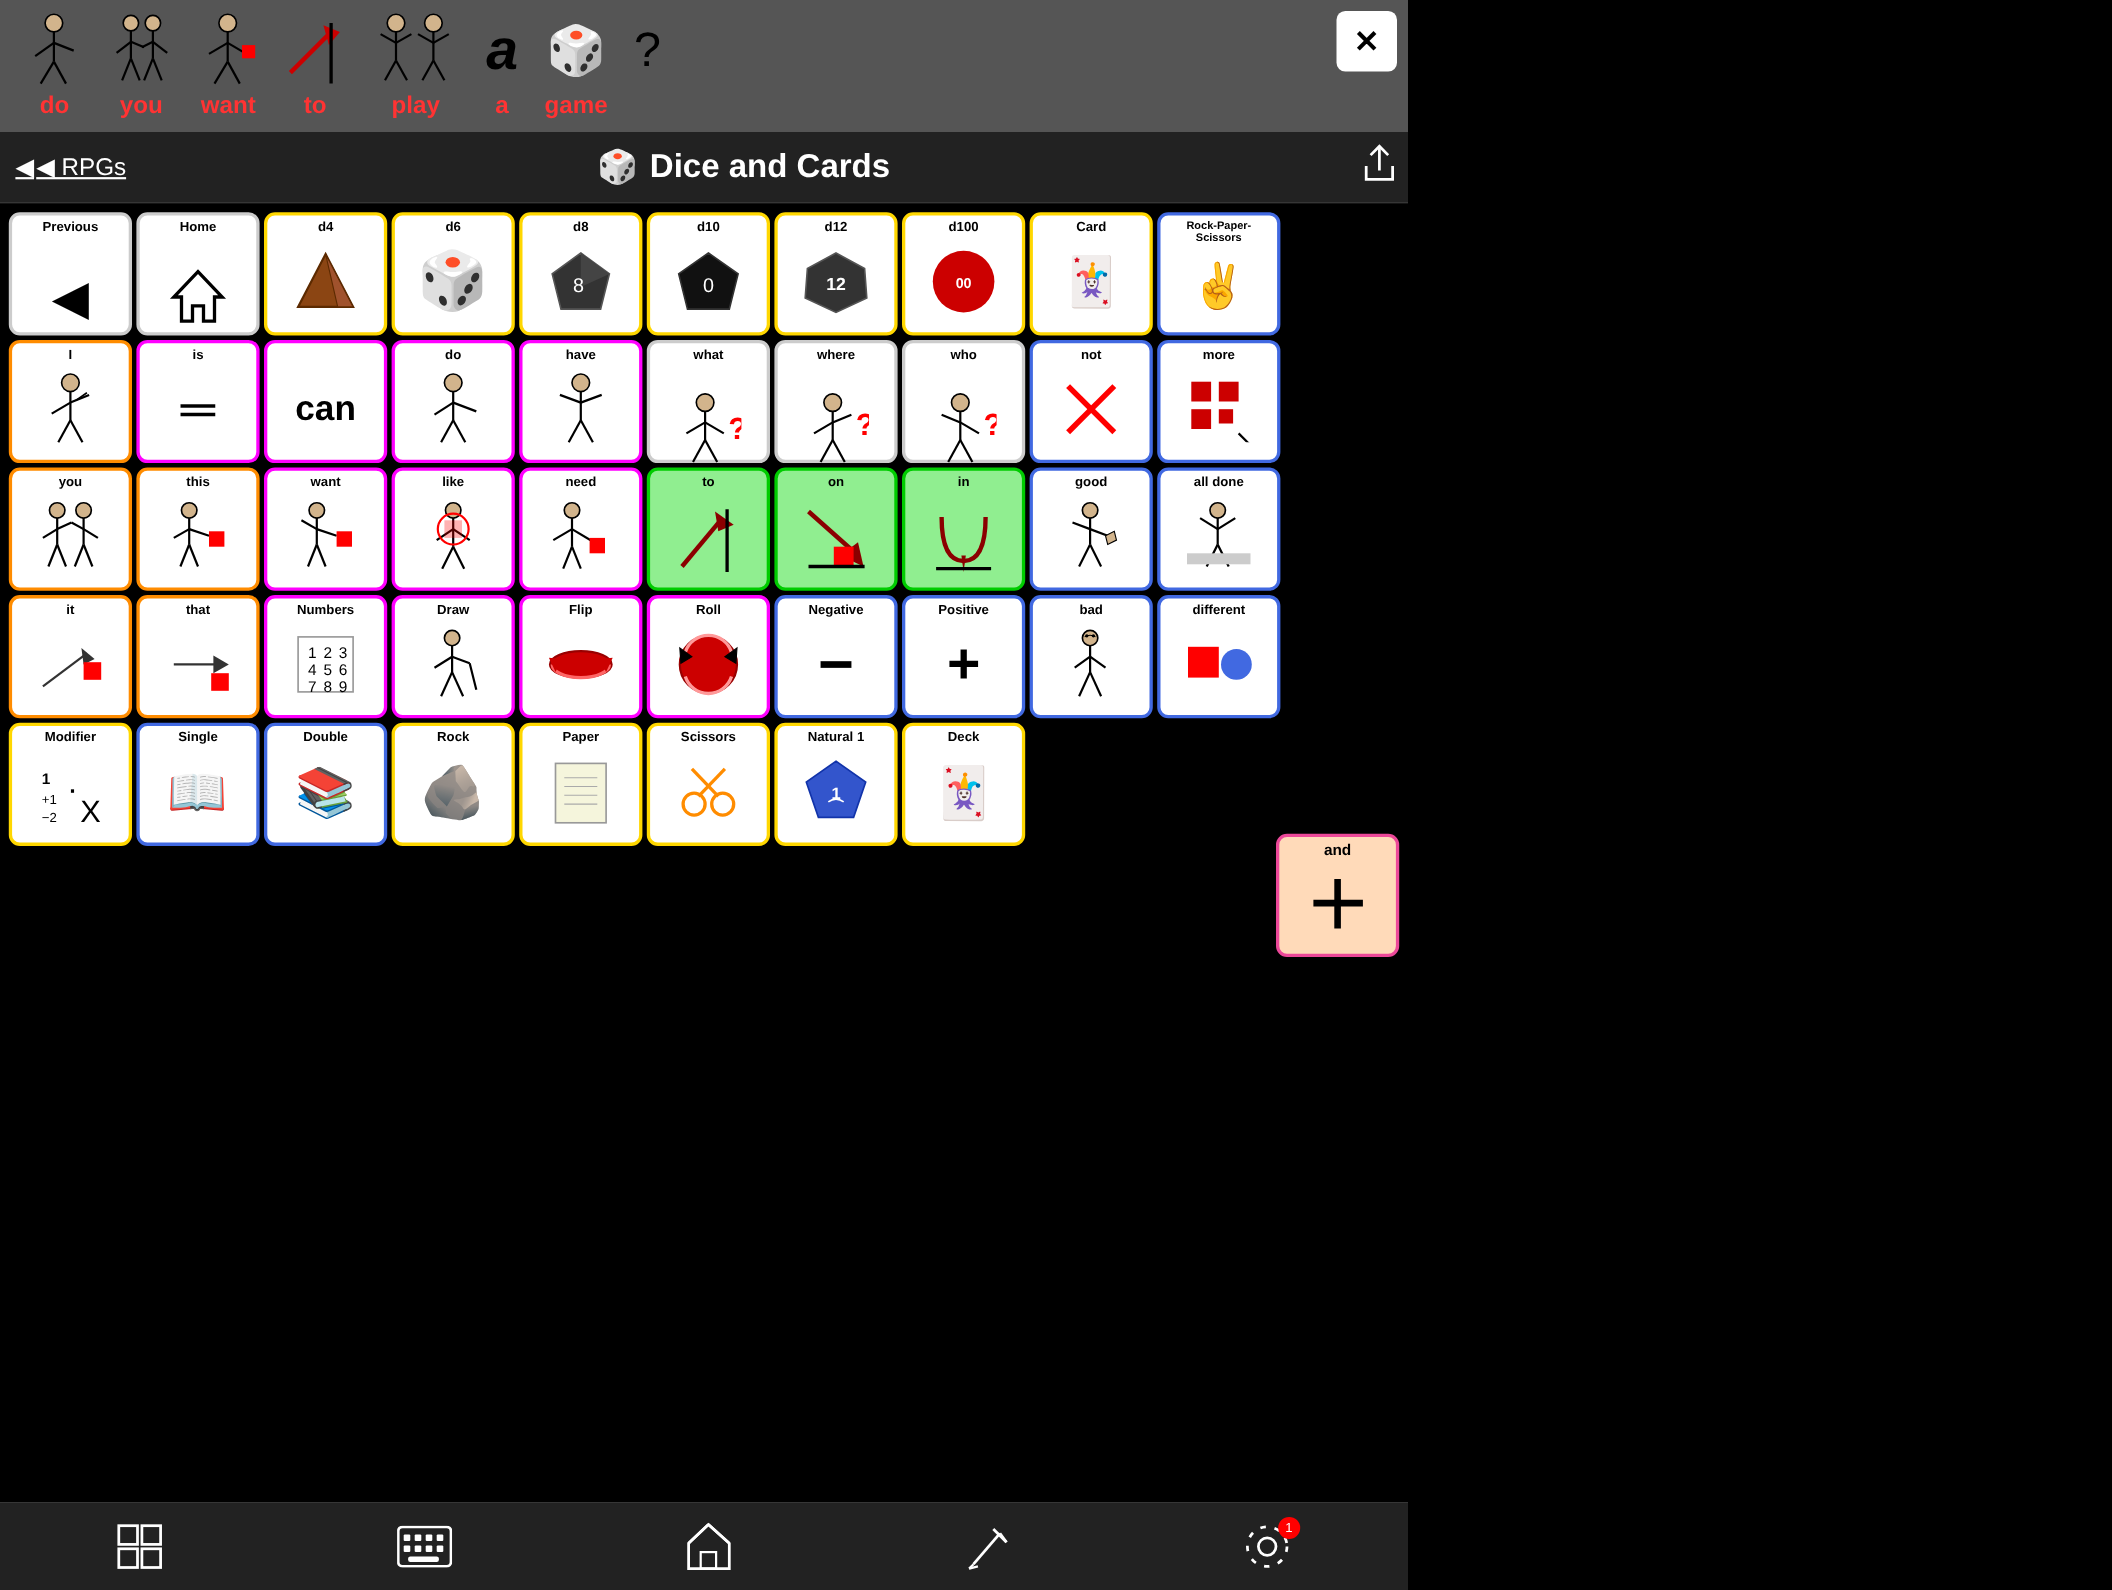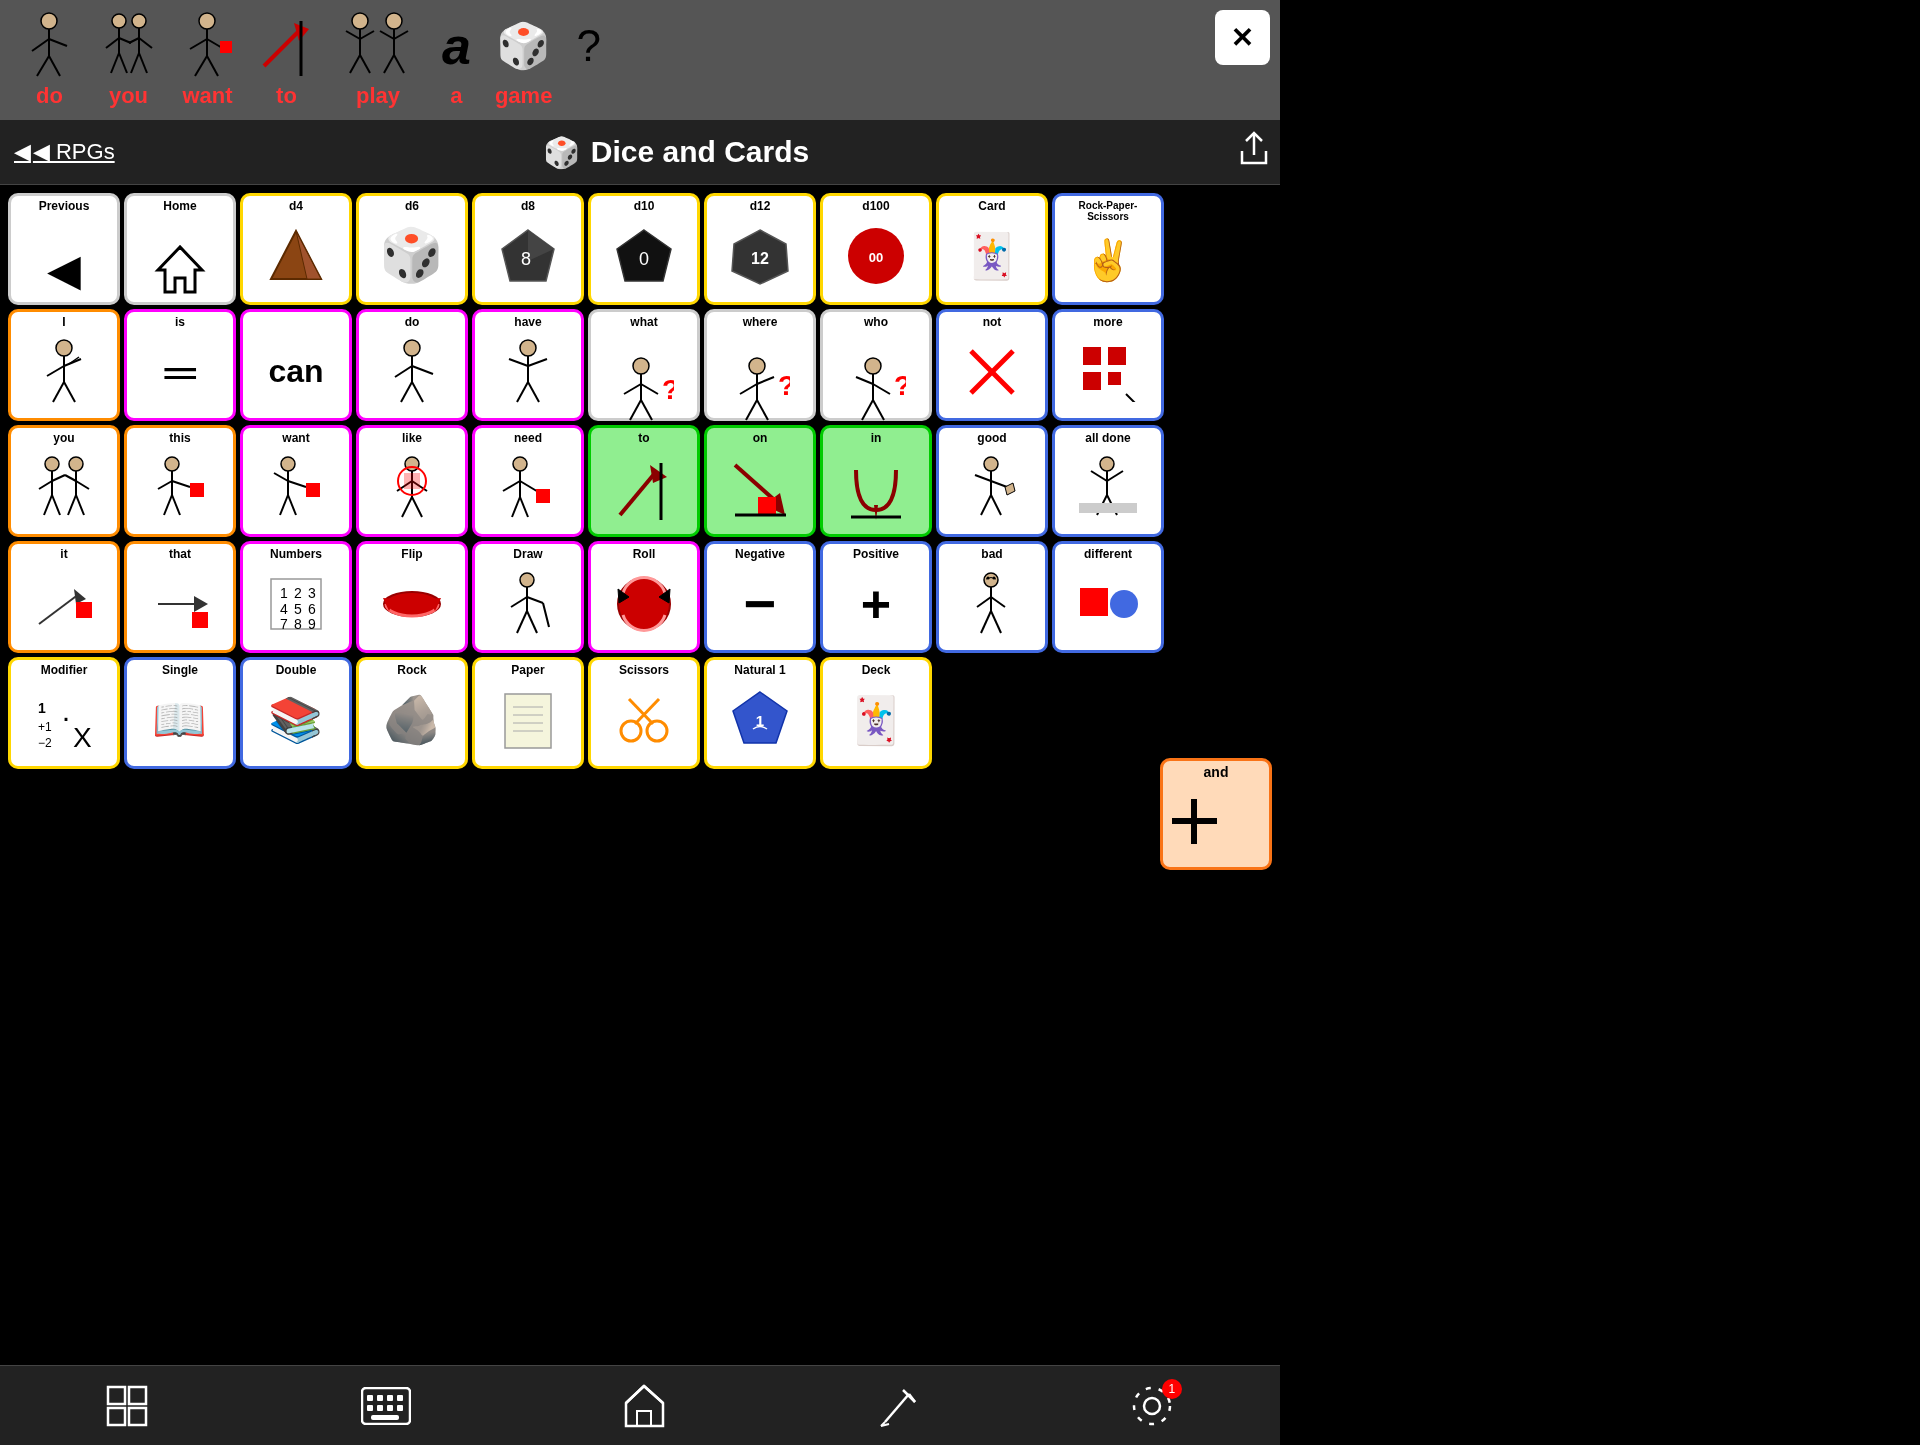--- a/index.html
+++ b/index.html
@@ -187,25 +187,25 @@
     .cell-can { font-size: 26px; font-weight: 900; }
 
     
     #and-btn {
       position: absolute;
       right: 8px;
       bottom: 90px;
       width: 112px;
       height: 112px;
       border-radius: 10px;
-      border: 3px solid #f97316;
+      border: 3px solid #ec4899;
       background: #FFDAB9;
       display: flex;
       flex-direction: column;
-      align-items: flex-start;
+      align-items: center;
       justify-content: space-between;
       padding: 4px;
       cursor: pointer;
     }
   </style>
 </head>
 <body>
 
 <div id="sentence-bar">
 
@@ -722,42 +722,42 @@
           <text x="28" y="40" font-size="14" fill="#000">5</text>
           <text x="42" y="40" font-size="14" fill="#000">6</text>
           <text x="14" y="55" font-size="14" fill="#000">7</text>
           <text x="28" y="55" font-size="14" fill="#000">8</text>
           <text x="42" y="55" font-size="14" fill="#000">9</text>
         </svg>
       </div>
     </div>
 
     <div class="cell border-pink">
-      <div class="cell-label-top">Flip</div>
-      <div class="cell-icon">
-        <svg width="62" height="62" viewBox="0 0 62 62">
-          <ellipse cx="31" cy="31" rx="28" ry="12" fill="#cc0000" stroke="#900" stroke-width="2"></ellipse>
-          <path d="M5,31 A26,12 0 0,0 57,31" fill="none" stroke="#ff6666" stroke-width="3"></path>
-          <polygon points="2,25 8,38 14,26" fill="#cc0000"></polygon>
-          <polygon points="60,25 54,38 48,26" fill="#cc0000"></polygon>
-        </svg>
-      </div>
-    </div>
-
-    <div class="cell border-pink">
       <div class="cell-label-top">Draw</div>
       <div class="cell-icon">
         <svg width="58" height="65" viewBox="0 0 58 65">
           <circle cx="28" cy="9" r="7" fill="#D2B48C" stroke="#000" stroke-width="1.5"></circle>
           <line x1="28" y1="16" x2="28" y2="40" stroke="#000" stroke-width="2"></line>
           <line x1="28" y1="26" x2="12" y2="36" stroke="#000" stroke-width="2"></line>
           <line x1="28" y1="26" x2="44" y2="32" stroke="#000" stroke-width="2"></line>
           <line x1="28" y1="40" x2="18" y2="62" stroke="#000" stroke-width="2"></line>
           <line x1="28" y1="40" x2="38" y2="62" stroke="#000" stroke-width="2"></line>
           <line x1="44" y1="32" x2="50" y2="56" stroke="#000" stroke-width="2"></line>
+        </svg>
+      </div>
+    </div>
+
+    <div class="cell border-pink">
+      <div class="cell-label-top">Flip</div>
+      <div class="cell-icon">
+        <svg width="62" height="62" viewBox="0 0 62 62">
+          <ellipse cx="31" cy="31" rx="28" ry="12" fill="#cc0000" stroke="#900" stroke-width="2"></ellipse>
+          <path d="M5,31 A26,12 0 0,0 57,31" fill="none" stroke="#ff6666" stroke-width="3"></path>
+          <polygon points="2,25 8,38 14,26" fill="#cc0000"></polygon>
+          <polygon points="60,25 54,38 48,26" fill="#cc0000"></polygon>
         </svg>
       </div>
     </div>
 
     <div class="cell border-pink">
       <div class="cell-label-top">Roll</div>
       <div class="cell-icon">
         <svg width="62" height="62" viewBox="0 0 62 62">
           <circle cx="31" cy="31" r="26" fill="#cc0000" stroke="#900" stroke-width="2"></circle>
           <path d="M10,20 A22,22 0 0,1 52,20" fill="none" stroke="#ff9999" stroke-width="3"></path>

